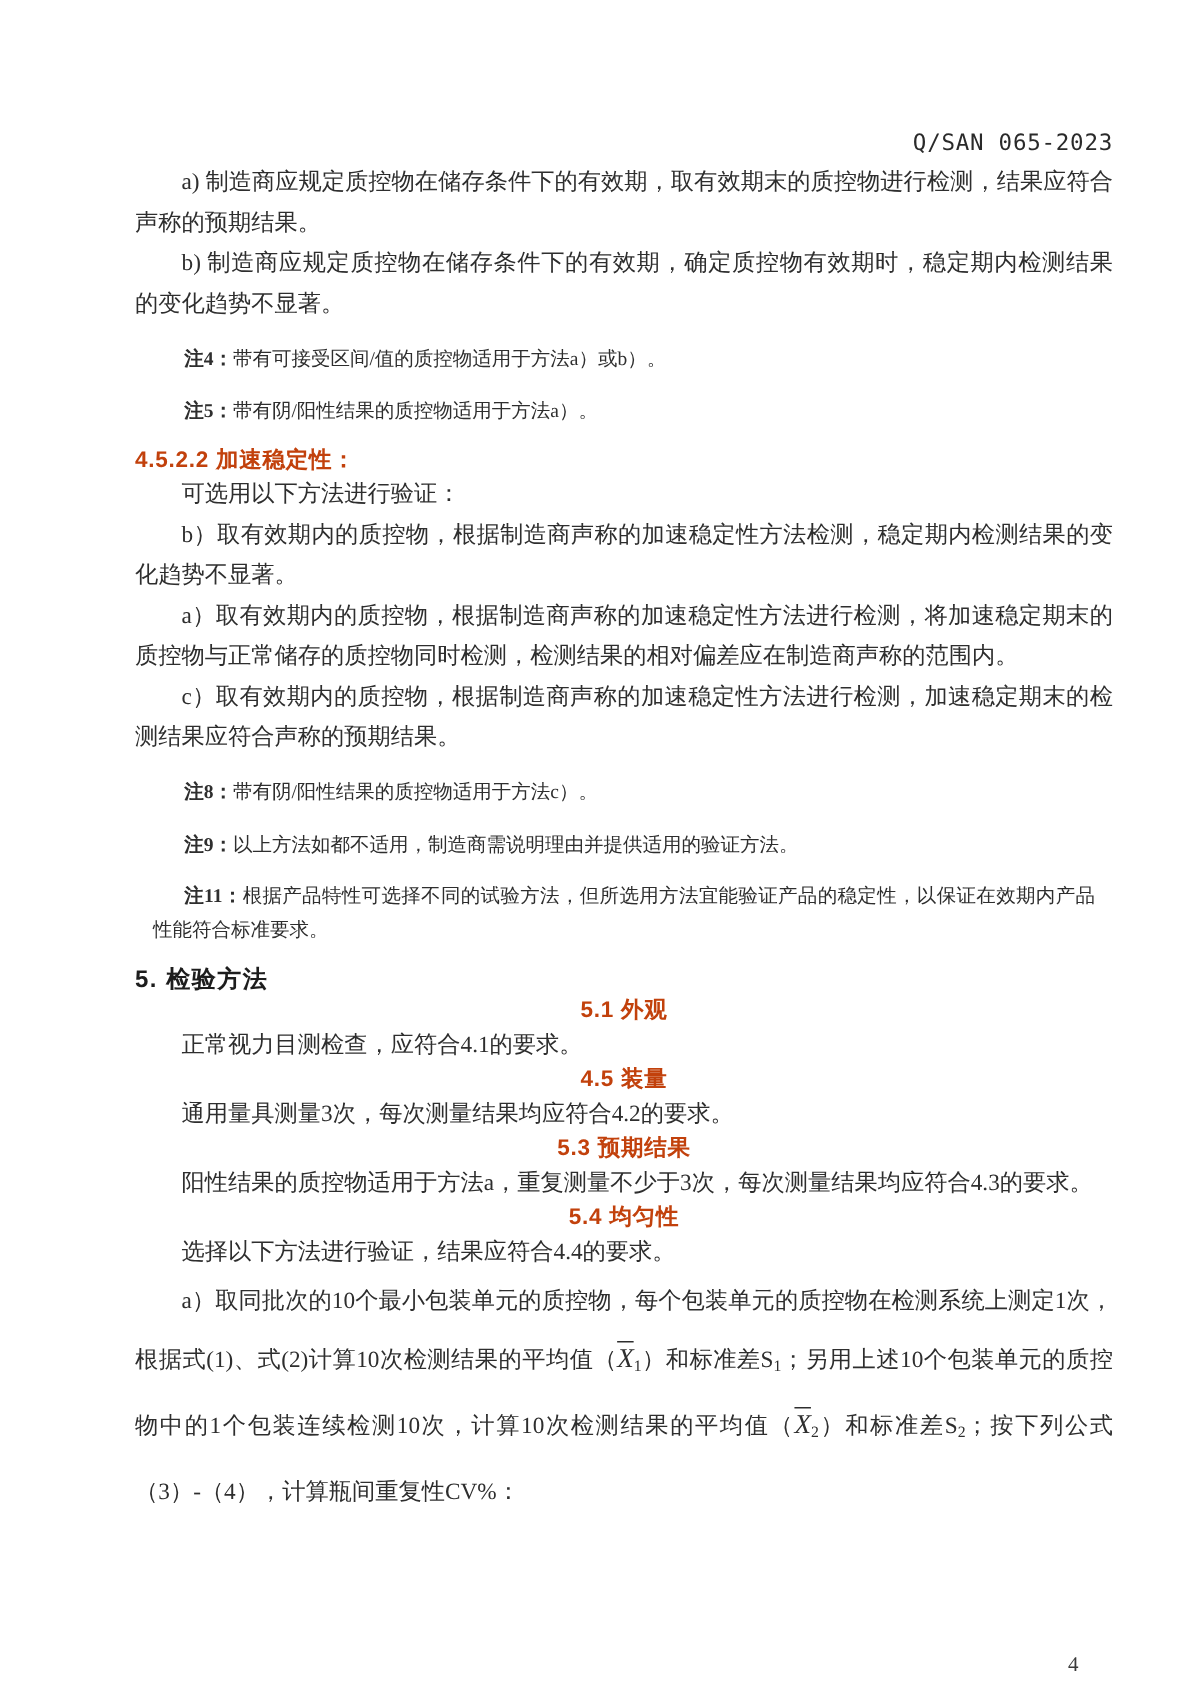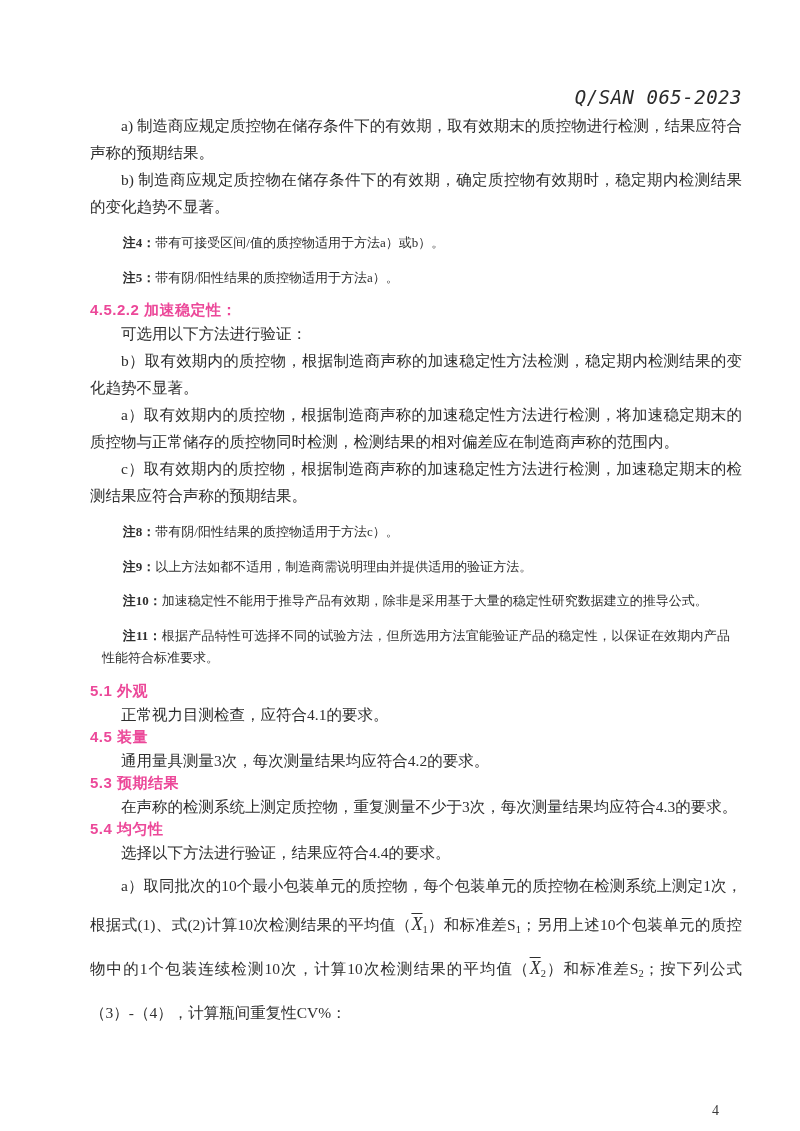--- a/index.html
+++ b/index.html
@@ -14,25 +14,24 @@
   }
   .content {
     position: absolute;
     left: 90px;
     top: 86px;
     width: 652px;
   }
   .header-code {
     text-align: right;
     font-family: "DejaVu Sans Mono", monospace;
-    font-size: 19px;
+    font-size: 15px;
     letter-spacing: 0.5px;
     color: #2a2a2a;
     margin: 0 0 4px 0;
-    font-style: italic;
   }
   p.body {
     font-size: 15.5px;
     line-height: 27px;
     margin: 0;
     text-align: justify;
     text-justify: inter-ideograph;
   }
   p.indent { text-indent: 2em; }
   .notes { margin-top: 5px; }
@@ -49,27 +48,27 @@
     font-weight: 700;
     font-size: 16px;
     color: #1d1d1d;
     margin: 0;
     letter-spacing: 1px;
   }
   h3.sec2 {
     font-family: "Liberation Sans", "DejaVu Sans", sans-serif;
     font-weight: 700;
     font-size: 15px;
-    color: #ec4899;
+    color: #c2410c;
     margin: 0;
     letter-spacing: 0.5px;
   }
   .mt-heading1 { margin-top: 24px; margin-bottom: 24px; }
   .sec5-block { margin-top: 29px; }
-  .sub-block-h { margin-top: 30px; }
+  .sub-block-h { margin-top: 30px; text-align: center; }
   .sub-block-p { margin-top: 24px; }
   p.formula-para {
     font-size: 15.5px;
     line-height: 39px;
     margin: 0;
     text-indent: 2em;
     text-align: justify;
   }
   .xbar {
     font-style: italic;
@@ -118,36 +117,34 @@
     <p class="body indent">c）取有效期内的质控物，根据制造商声称的加速稳定性方法进行检测，加速稳定期末的检测结果应符合声称的预期结果。</p>
 
     <div class="notes">
       <p class="note">
         <span class="note-label">注8：</span><span>带有阴/阳性结果的质控物适用于方法c）。</span>
       </p>
       <p class="note">
         <span class="note-label">注9：</span><span>以上方法如都不适用，制造商需说明理由并提供适用的验证方法。</span>
       </p>
       <p class="note">
-        <span class="note-label">注10：</span><span>加速稳定性不能用于推导产品有效期，除非是采用基于大量的稳定性研究数据建立的推导公式。</span>
-      </p>
-      <p class="note">
         <span class="note-label">注11：</span><span>根据产品特性可选择不同的试验方法，但所选用方法宜能验证产品的稳定性，以保证在效期内产品性能符合标准要求。</span>
       </p>
     </div>
 
+    <h2 class="sec1 sec5-block">5.  检验方法</h2>
 
     <h3 class="sec2 sub-block-h">5.1 外观</h3>
     <p class="body indent sub-block-p">正常视力目测检查，应符合4.1的要求。</p>
 
     <h3 class="sec2 sub-block-h">4.5 装量</h3>
     <p class="body indent sub-block-p">通用量具测量3次，每次测量结果均应符合4.2的要求。</p>
 
     <h3 class="sec2 sub-block-h">5.3 预期结果</h3>
-    <p class="body indent sub-block-p">在声称的检测系统上测定质控物，重复测量不少于3次，每次测量结果均应符合4.3的要求。</p>
+    <p class="body indent sub-block-p">阳性结果的质控物适用于方法a，重复测量不少于3次，每次测量结果均应符合4.3的要求。</p>
 
     <h3 class="sec2 sub-block-h">5.4 均匀性</h3>
     <p class="body indent sub-block-p">选择以下方法进行验证，结果应符合4.4的要求。</p>
 
     <p class="formula-para">
       <span>a）取同批次的10个最小包装单元的质控物，每个包装单元的质控物在检测系统上测定1次，根据式(1)、式(2)计算10次检测结果的平均值（</span><span class="xbar">X</span><span class="subscript">1</span><span>）和标准差S</span><span class="subscript">1</span><span>；另用上述10个包装单元的质控物中的1个包装连续检测10次，计算10次检测结果的平均值（</span><span class="xbar">X</span><span class="subscript">2</span><span>）和标准差S</span><span class="subscript">2</span><span>；按下列公式（3）-（4），计算瓶间重复性CV%：</span>
     </p>
 
   </div>
 

